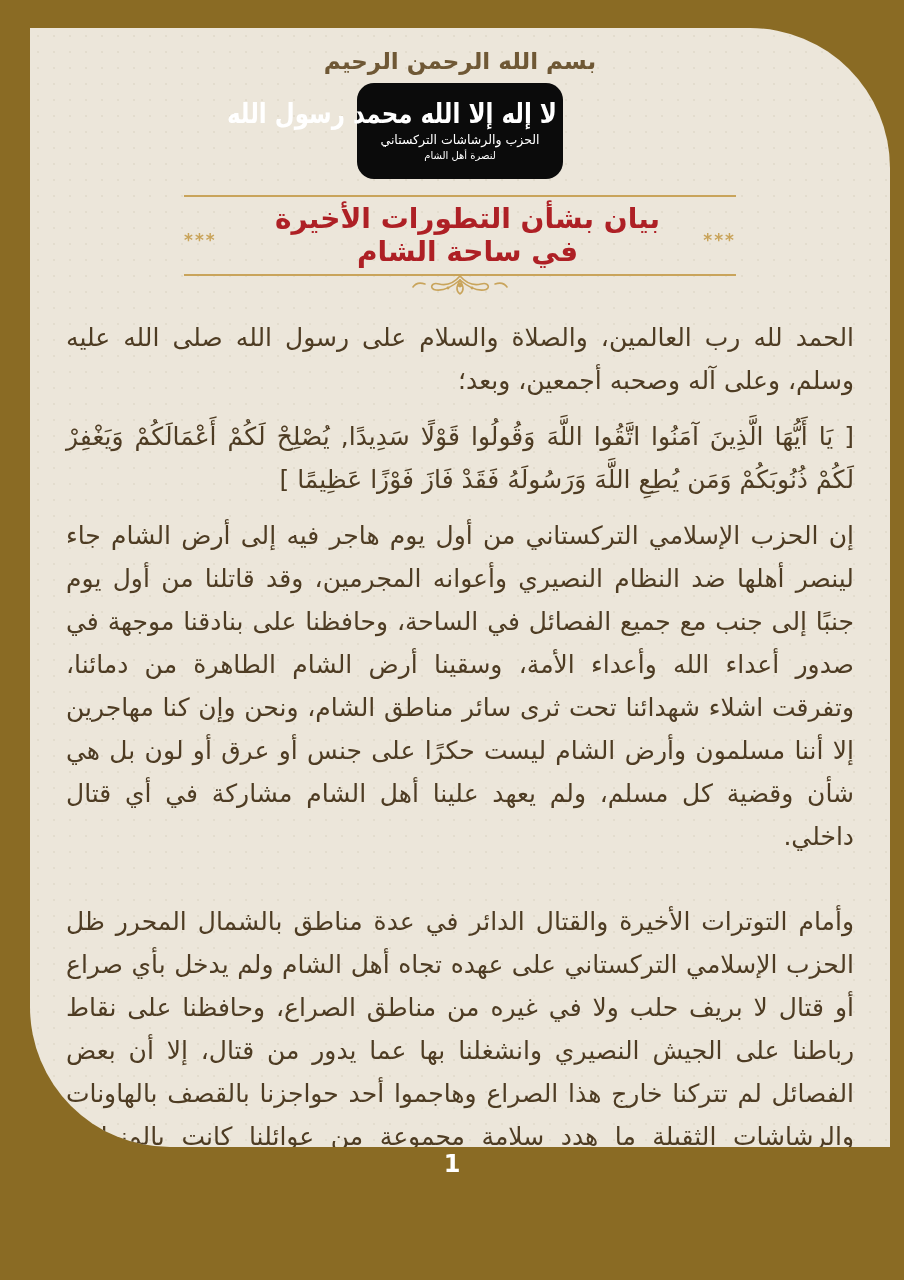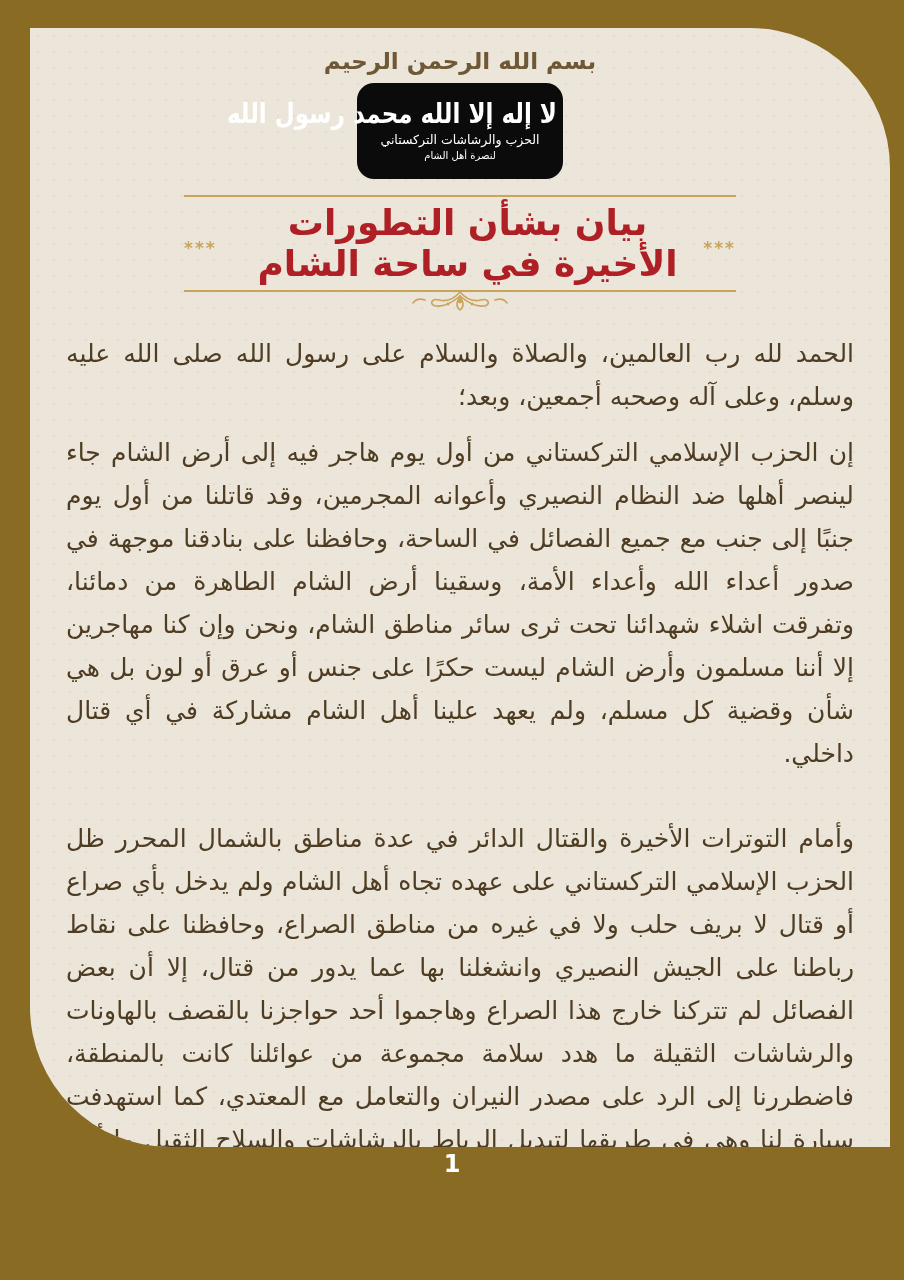--- a/index.html
+++ b/index.html
@@ -61,21 +61,21 @@
   .gold-line { height:2px; background:#c9a45b; }
   .title-row {
     display:flex;
     justify-content:center;
     align-items:center;
     gap:16px;
     padding:5px 0 6px 0;
   }
   .title-text {
     color:#ae2025;
-    font-size:36px;
+    font-size:28px;
     font-weight:bold;
     margin-left:15px;
   }
   .stars {
     color:#c9a45b;
     font-size:17px;
     font-weight:bold;
     letter-spacing:2px;
     padding-top:10px;
   }
@@ -133,19 +133,20 @@
         </g>
         <circle cx="55" cy="10" r="2.4" fill="#c9a45b"></circle>
         <circle cx="43" cy="13" r="1.4" fill="#c9a45b"></circle>
         <circle cx="67" cy="13" r="1.4" fill="#c9a45b"></circle>
       </svg>
     </div>
   </div>
 
   <div class="body-text">
     <p>الحمد لله رب العالمين، والصلاة والسلام على رسول الله صلى الله عليه وسلم، وعلى آله وصحبه أجمعين، وبعد؛</p>
+    <p>[ يَا أَيُّهَا الَّذِينَ آمَنُوا اتَّقُوا اللَّهَ وَقُولُوا قَوْلًا سَدِيدًا, يُصْلِحْ لَكُمْ أَعْمَالَكُمْ وَيَغْفِرْ لَكُمْ ذُنُوبَكُمْ وَمَن يُطِعِ اللَّهَ وَرَسُولَهُ فَقَدْ فَازَ فَوْزًا عَظِيمًا ]</p>
     <p>إن الحزب الإسلامي التركستاني من أول يوم هاجر فيه إلى أرض الشام جاء لينصر أهلها ضد النظام النصيري وأعوانه المجرمين، وقد قاتلنا من أول يوم جنبًا إلى جنب مع جميع الفصائل في الساحة، وحافظنا على بنادقنا موجهة في صدور أعداء الله وأعداء الأمة، وسقينا أرض الشام الطاهرة من دمائنا، وتفرقت اشلاء شهدائنا تحت ثرى سائر مناطق الشام، ونحن وإن كنا مهاجرين إلا أننا مسلمون وأرض الشام ليست حكرًا على جنس أو عرق أو لون بل هي شأن وقضية كل مسلم، ولم يعهد علينا أهل الشام مشاركة في أي قتال داخلي.</p>
     <p class="gap">وأمام التوترات الأخيرة والقتال الدائر في عدة مناطق بالشمال المحرر ظل الحزب الإسلامي التركستاني على عهده تجاه أهل الشام ولم يدخل بأي صراع أو قتال لا بريف حلب ولا في غيره من مناطق الصراع، وحافظنا على نقاط رباطنا على الجيش النصيري وانشغلنا بها عما يدور من قتال، إلا أن بعض الفصائل لم تتركنا خارج هذا الصراع وهاجموا أحد حواجزنا بالقصف بالهاونات والرشاشات الثقيلة ما هدد سلامة مجموعة من عوائلنا كانت بالمنطقة، فاضطررنا إلى الرد على مصدر النيران والتعامل مع المعتدي، كما استهدفت سيارة لنا وهي في طريقها لتبديل الرباط بالرشاشات والسلاح الثقيل ما أدى لمنعنا من التبديل على إحدى نقاط جبهة أبو الظهور، كما أننا لم ننج من قبل من حملة الاغتيالات والاستهدافات الأمنية التي استهدفت قادات المجاهدين وكوادرهم في الشمال المحرر.</p>
   </div>
 
 </div>
 
 <div class="page-number">1</div>
 
 </body></html>

